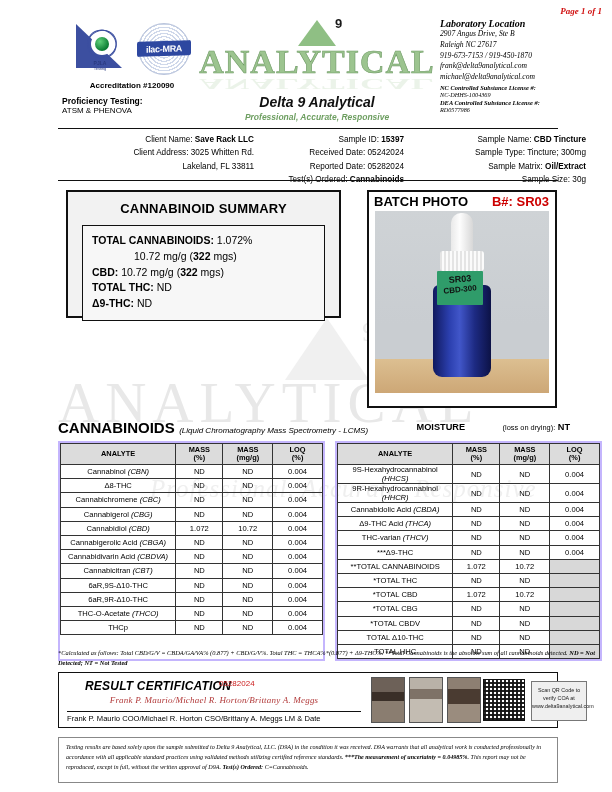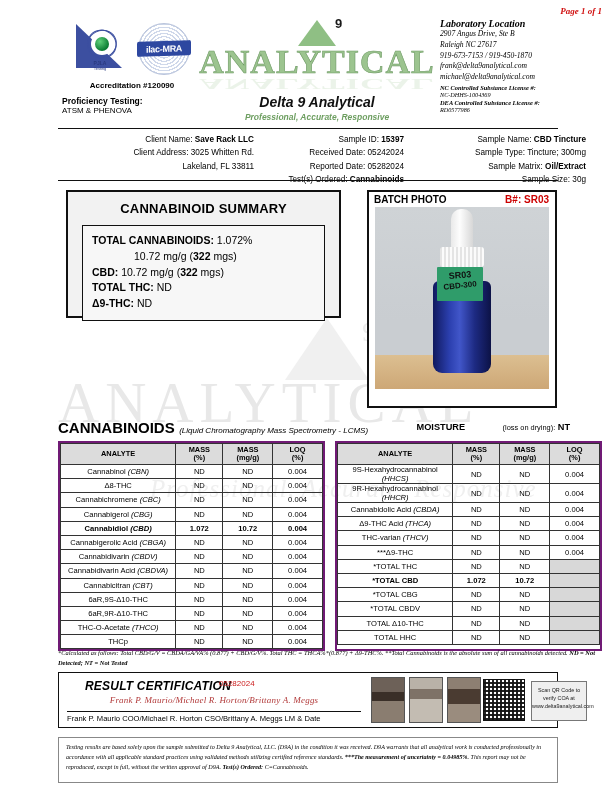--- a/index.html
+++ b/index.html
@@ -139,21 +139,21 @@
   .summary-inner .r{ white-space:nowrap; }
   .summary-inner .ind{ padding-left:42px; }
 
   
   .batch{
     position:absolute; left:367px; top:190px; width:190px; height:218px;
     border:2.4px solid #111; background:#fff; z-index:2;
   }
   .batch-hd{
     display:flex; justify-content:space-between; align-items:center;
-    padding:2px 6px 2px 5px; font-size:10px; font-weight:bold;
+    padding:2px 6px 2px 5px; font-size:13px; font-weight:bold;
   }
   .batch-hd .bnum{ color:#cc0000; }
   .batch-img{
     position:relative; margin:0 6px 6px 6px; height:182px; overflow:hidden;
     background:linear-gradient(#cfd3d6 0%, #c9cdd1 62%, #c9cdd1 62%);
   }
   .batch-img .floor{
     position:absolute;left:0;bottom:0;width:100%;height:34px;
     background:linear-gradient(#d8b889, #c9a madre 100%);
     background:linear-gradient(#dcbf91,#cda776);
@@ -190,27 +190,27 @@
   .sect-title{ font-size:15px; font-weight:bold; display:inline-block; }
   .sect-sub{ font-size:8px; font-style:italic; }
   .moist{ position:absolute; right:42px; top:3px; font-size:9.2px; font-weight:bold; }
   .moist .small{ font-weight:normal; font-size:7.4px;padding-left:35px; }
 
   table.ct{ border-collapse:collapse; width:100%; table-layout:fixed; }
   table.ct th, table.ct td{ border:1px solid #333; font-size:7.6px; text-align:center; height:14.2px; padding:0 1px; }
   table.ct th{ background:#dcdcdc; font-weight:bold; font-size:7.4px; line-height:1.08; height:21px;}
   td.an{ font-size:7.6px; }
   td.an i{ font-style:italic; }
-  .bold td{ font-weight:bold; }
+  .bold td{ font-weight:normal; }
   .gray{ background:#d8d8d8; }
   .tables{ position:absolute; left:0; top:22px; width:554px; display:flex; }
   .tbl-l{ width:267px; }
   .tbl-gap{ width:10px; }
   .tbl-r{ width:267px; }
-  .outer{ border:2px solid #701a75; padding:0; }
+  .outer{ border:2px solid #c4b5fd; padding:0; }
 
   .notes{
     position:absolute; left:58px; top:648px; width:554px; font-size:6.4px;
     font-style:italic; font-family:"Liberation Serif", serif; line-height:1.5;
   }
   .notes b{ font-weight:bold; }
 
   
   .cert{
     position:absolute; left:58px; top:672px; width:500px; height:56px;
@@ -478,26 +478,20 @@
                 <td>10.72</td>
                 <td>0.004</td>
               </tr>
               <tr>
                 <td class="an">Cannabigerolic Acid <i>(CBGA)</i></td>
                 <td>ND</td>
                 <td>ND</td>
                 <td>0.004</td>
               </tr>
               <tr>
-                <td class="an">Cannabidivarin <i>(CBDV)</i></td>
-                <td>ND</td>
-                <td>ND</td>
-                <td>0.004</td>
-              </tr>
-              <tr>
                 <td class="an">Cannabidivarin Acid <i>(CBDVA)</i></td>
                 <td>ND</td>
                 <td>ND</td>
                 <td>0.004</td>
               </tr>
               <tr>
                 <td class="an">Cannabicitran <i>(CBT)</i></td>
                 <td>ND</td>
                 <td>ND</td>
                 <td>0.004</td>
@@ -582,20 +576,26 @@
                 <td class="an">THC-varian <i>(THCV)</i></td>
                 <td>ND</td>
                 <td>ND</td>
                 <td>0.004</td>
               </tr>
               <tr>
                 <td class="an">***Δ9-THC</td>
                 <td>ND</td>
                 <td>ND</td>
                 <td>0.004</td>
+              </tr>
+              <tr class="bold">
+                <td class="an">**TOTAL CANNABINOIDS</td>
+                <td>1.072</td>
+                <td>10.72</td>
+                <td class="gray"></td>
               </tr>
               <tr>
                 <td class="an">*TOTAL THC</td>
                 <td>ND</td>
                 <td>ND</td>
                 <td class="gray"></td>
               </tr>
               <tr class="bold">
                 <td class="an">*TOTAL CBD</td>
                 <td>1.072</td>

